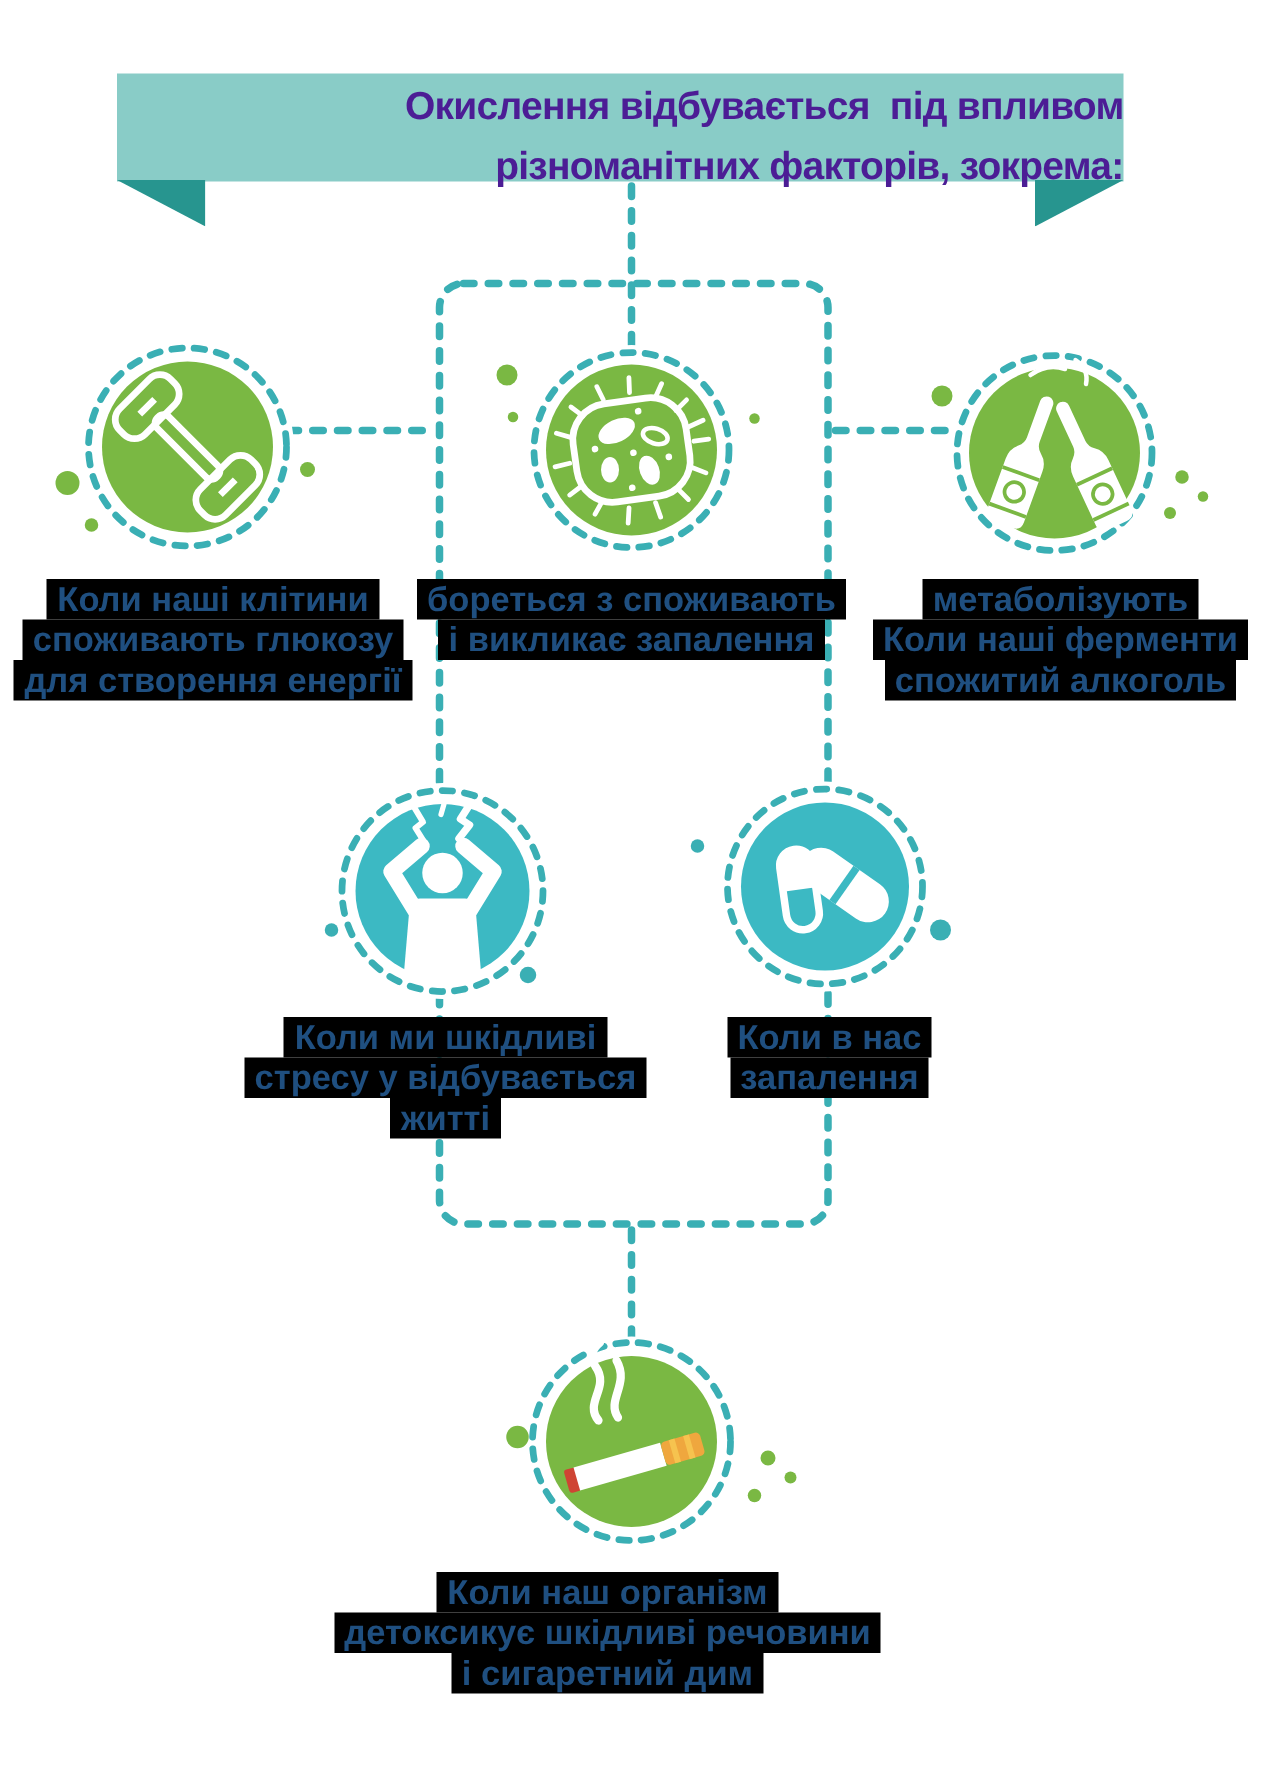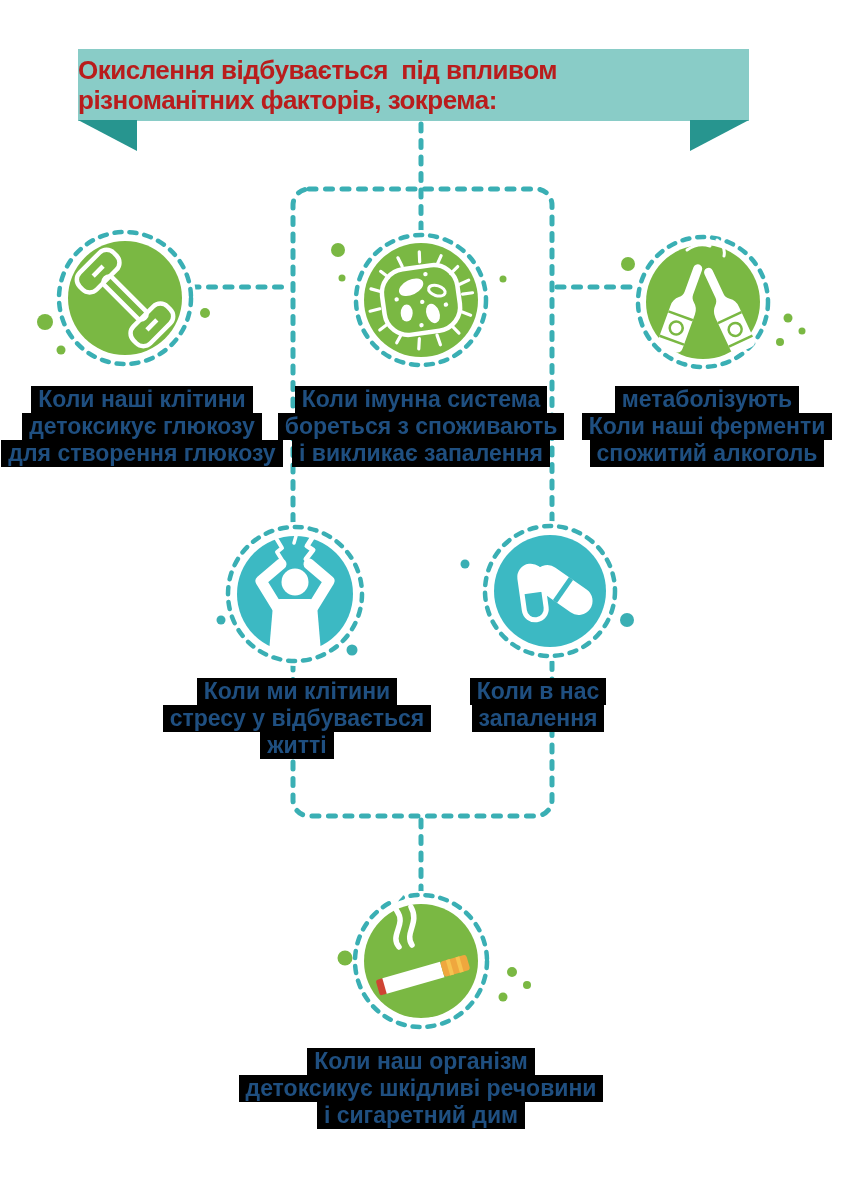--- a/index.html
+++ b/index.html
@@ -6,22 +6,22 @@
   #canvas{
     position:relative;width:850px;height:1180px;background:#ffffff;overflow:hidden;
     font-family:"Liberation Sans", sans-serif;
   }
   
   .banner-band{
     position:absolute;left:78px;top:49px;width:671px;height:72px;
     background:#89ccc7;display:flex;flex-direction:column;justify-content:center;
   }
   .banner-line{
-    text-align:left;color:#b91c1c;font-weight:bold;font-size:26px;line-height:30px;
-    white-space:pre;letter-spacing:-0.5px;
+    text-align:right;color:#4c1d95;font-weight:bold;font-size:26px;line-height:30px;
+    white-space:pre;letter-spacing:-0.5px;margin-top:10px;
   }
   .fold{position:absolute;top:120px;width:59px;height:31px;background:#27958f;}
   .fold-left{left:78px;clip-path:polygon(0 0,100% 0,100% 100%);}
   .fold-right{left:690px;clip-path:polygon(0 0,100% 0,0 100%);}
   
   #art{position:absolute;left:0;top:0;}
   
   .label{
     position:absolute;display:flex;flex-direction:column;align-items:center;
     text-align:center;
@@ -196,46 +196,45 @@
       <circle cx="627" cy="620" r="7" fill="#3aafb4"></circle>
       <circle cx="345" cy="958" r="7.5" fill="#7ab843"></circle>
       <circle cx="512" cy="972" r="5" fill="#7ab843"></circle>
       <circle cx="527" cy="985" r="4" fill="#7ab843"></circle>
       <circle cx="503" cy="997" r="4.5" fill="#7ab843"></circle>
     </g>
   </svg>
 
   <div class="label" style="left:-8px;top:386px;width:300px">
     <span class="label-line">Коли наші клітини</span>
-    <span class="label-line">детоксикує глюкозу</span>
-    <span class="label-line">для створення глюкозу</span>
+    <span class="label-line">споживають глюкозу</span>
+    <span class="label-line">для створення енергії</span>
   </div>
 
   <div class="label" style="left:271px;top:386px;width:300px">
-    <span class="label-line">Коли імунна система</span>
     <span class="label-line">бореться з споживають</span>
     <span class="label-line">і викликає запалення</span>
   </div>
 
   <div class="label" style="left:557px;top:386px;width:300px">
     <span class="label-line">метаболізують</span>
     <span class="label-line">Коли наші ферменти</span>
     <span class="label-line">спожитий алкоголь</span>
   </div>
 
   <div class="label" style="left:147px;top:678px;width:300px">
-    <span class="label-line">Коли ми клітини</span>
+    <span class="label-line">Коли ми шкідливі</span>
     <span class="label-line">стресу у відбувається</span>
     <span class="label-line">житті</span>
   </div>
 
-  <div class="label" style="left:388px;top:678px;width:300px">
+  <div class="label" style="left:403px;top:678px;width:300px">
     <span class="label-line">Коли в нас</span>
     <span class="label-line">запалення</span>
   </div>
 
-  <div class="label" style="left:261px;top:1048px;width:320px">
+  <div class="label" style="left:245px;top:1048px;width:320px">
     <span class="label-line">Коли наш організм</span>
     <span class="label-line">детоксикує шкідливі речовини</span>
     <span class="label-line">і сигаретний дим</span>
   </div>
 
 </div>
 
 </body></html>

